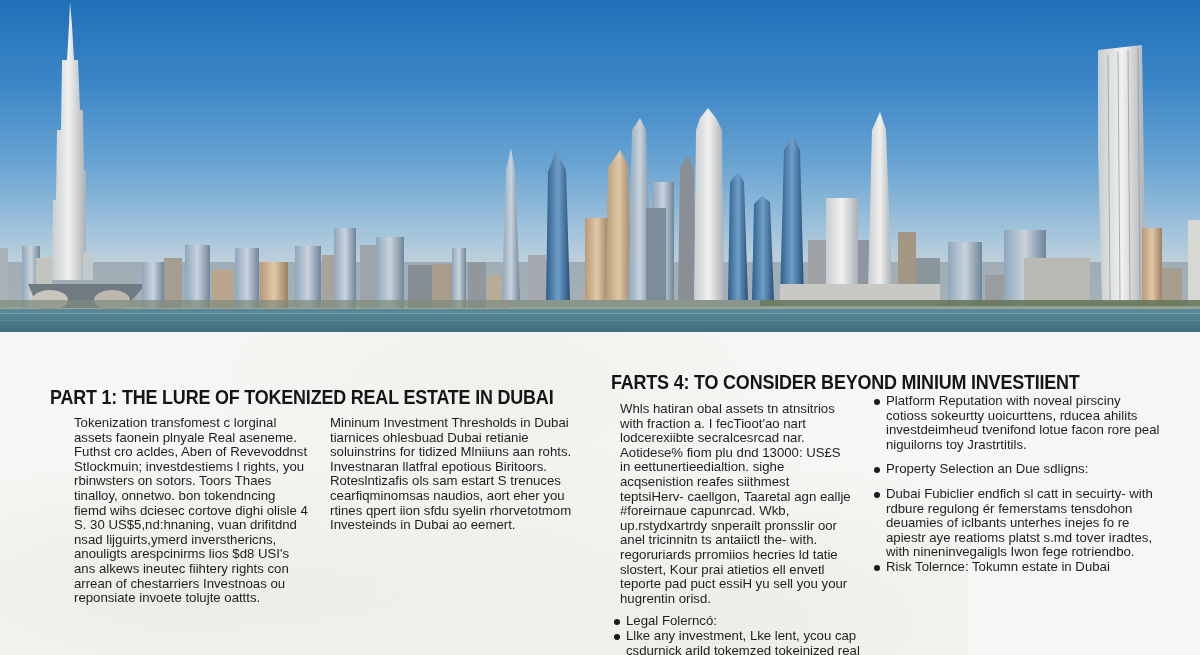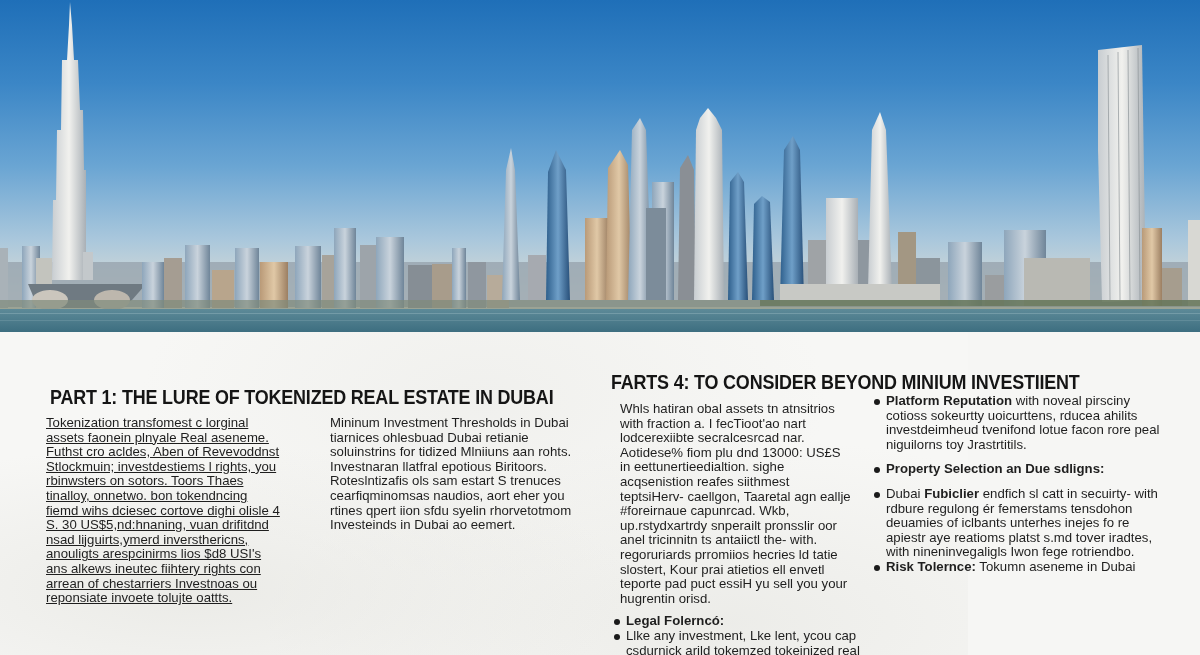--- a/index.html
+++ b/index.html
@@ -26,31 +26,31 @@
     .heading {
       position: absolute; font-family: "Liberation Sans", sans-serif; font-weight: 700;
       font-size: 19.5px; letter-spacing: -0.2px; color: #151515; white-space: nowrap;
       transform: scaleX(0.92); transform-origin: left top;
     }
     .h-left  { left: 50px;  top: 54px; }
     .h-right { left: 611px; top: 39px; }
 
     .col { position: absolute; font-size: 13.2px; line-height: 14.6px; color: #1e1e1e; }
     .col p { margin: 8px; }
-    .col-1 { left: 38px;  top: 76px;  width: 250px; text-decoration: underline; }
+    .col-1 { left: 66px;  top: 76px;  width: 250px; }
     .col-2 { left: 322px; top: 76px;  width: 260px; }
     .col-3 { left: 612px; top: 62px;  width: 250px; }
     .col-4 { left: 872px; top: 62px;  width: 290px; }
 
     .bullet { position: relative; padding-left: 14px; }
     .bullet::before {
       content: ""; position: absolute; left: 2px; top: 5px; width: 6px; height: 6px;
       border-radius: 50%; background: #1a1a1a;
     }
-    .bullet .lbl { font-weight: 700; }
+    .bullet .lbl { font-weight: 400; }
     .gap-s { height: 10px; }
     .gap-m { height: 14px; }
   </style>
 </head>
 <body>
 
 <div class="hero" aria-label="Dubai skyline panorama with Burj Khalifa, Dubai Marina towers and Cayan Tower over the water">
   <svg width="1200" height="332" viewBox="0 0 1200 332">
     <defs>
       <linearGradient id="glass" x1="0" x2="1">
@@ -192,16 +192,16 @@
     </div>
     <div class="gap-s"></div>
     <div class="bullet">
       <span class="lbl">Property Selection an Due sdligns:</span>
     </div>
     <div class="gap-s"></div>
     <div class="bullet">
       <span>Dubai </span><span class="lbl">Fubiclier</span><span> endfich sl catt in secuirty- with rdbure regulong ér femerstams tensdohon deuamies of iclbants unterhes inejes fo re apiestr aye reatioms platst s.md tover iradtes, with nineninvegaligls Iwon fege rotriendbo.</span>
     </div>
     <div class="bullet">
-      <span class="lbl">Risk Tolernce:</span><span> Tokumn aseneme in Dubai</span>
+      <span class="lbl">Risk Tolernce:</span><span> Tokumn estate in Dubai</span>
     </div>
   </div>
 </div>
 
 </body></html>

